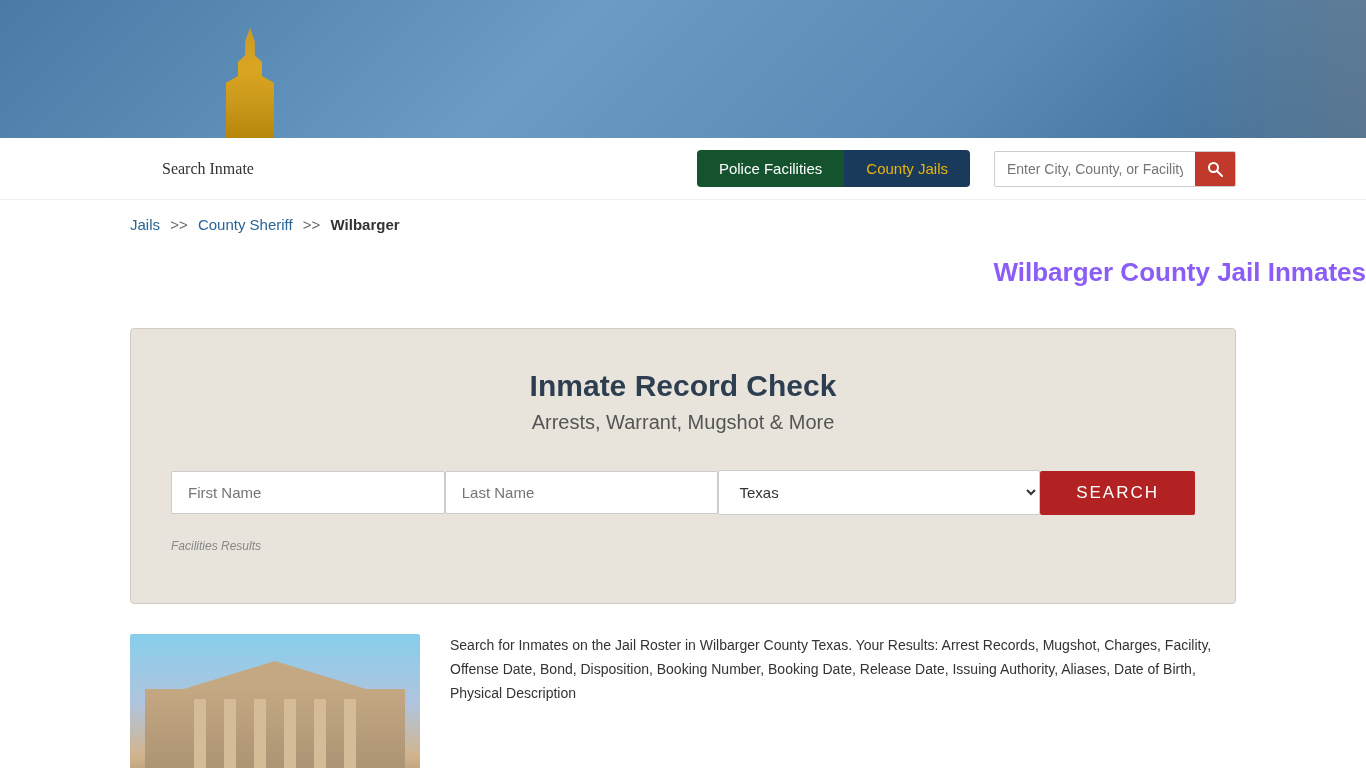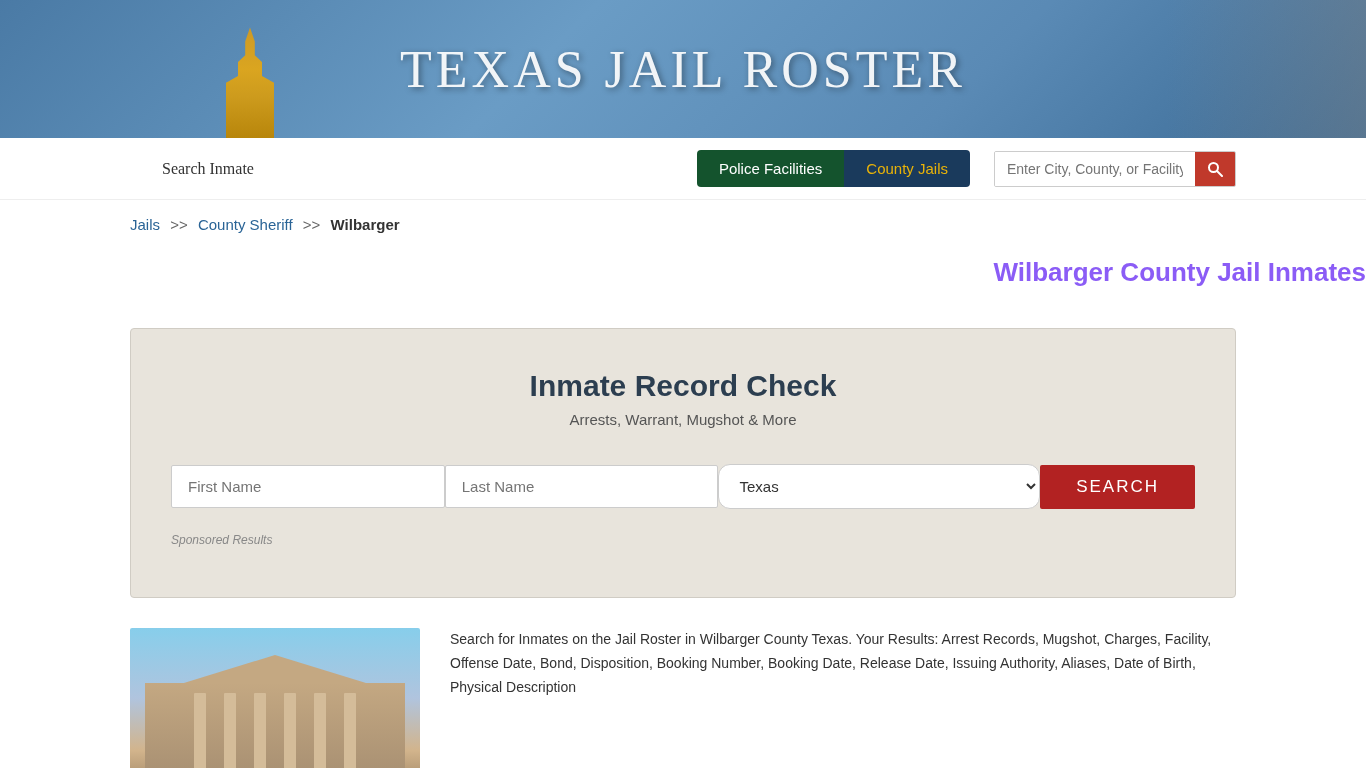--- a/index.html
+++ b/index.html
@@ -151,21 +151,21 @@
     .search-card-title {
       text-align: center;
       font-size: 30px;
       font-weight: bold;
       color: #2c3e50;
       font-family: Arial, sans-serif;
       margin-bottom: 8px;
     }
     .search-card-subtitle {
       text-align: center;
-      font-size: 15px;
+      font-size: 20px;
       color: #555;
       font-family: Arial, sans-serif;
       margin-bottom: 36px;
     }
     .search-form {
       display: flex;
       align-items: center;
     }
     .search-input {
       flex: 1;
@@ -177,21 +177,21 @@
       outline: none;
       font-family: Arial, sans-serif;
       color: #999;
     }
     .state-select {
       flex: 1.2;
       padding: 12px 16px;
       font-size: 15px;
       border: 1px solid #ccc;
       background: #fff;
-      border-radius: 12px;
+      border-radius: 2px;
       outline: none;
       font-family: Arial, sans-serif;
       color: #333;
       cursor: pointer;
     }
     .search-btn {
       background: #b22222;
       color: #fff;
       border: none;
       padding: 12px 36px;
@@ -266,21 +266,20 @@
       font-family: Arial, sans-serif;
       line-height: 1.7;
     }
   </style>
 </head>
 <body>
 
 <div class="header-banner">
   <div class="capitol-shape"></div>
   <div class="keys-shape"></div>
-  <div class="header-title">Texas Jail Roster</div>
 </div>
 
 <div class="nav-bar">
   <span class="nav-search-label">Search Inmate</span>
   <div class="nav-buttons">
     <button class="nav-btn police">Police Facilities</button>
     <button class="nav-btn county">County Jails</button>
   </div>
   <div class="nav-search-box">
     <input class="nav-search-input" type="text" placeholder="Enter City, County, or Facility" style="">
@@ -305,21 +304,21 @@
 
 <div class="search-card">
   <div class="search-card-title">Inmate Record Check</div>
   <div class="search-card-subtitle">Arrests, Warrant, Mugshot &amp; More</div>
   <div class="search-form">
     <input class="search-input" type="text" placeholder="First Name" style="">
     <input class="search-input" type="text" placeholder="Last Name" style="">
     <select class="state-select" id="state-select"><option value="Alabama">Alabama</option><option value="Alaska">Alaska</option><option value="Arizona">Arizona</option><option value="Arkansas">Arkansas</option><option value="California">California</option><option value="Colorado">Colorado</option><option value="Connecticut">Connecticut</option><option value="Delaware">Delaware</option><option value="Florida">Florida</option><option value="Georgia">Georgia</option><option value="Hawaii">Hawaii</option><option value="Idaho">Idaho</option><option value="Illinois">Illinois</option><option value="Indiana">Indiana</option><option value="Iowa">Iowa</option><option value="Kansas">Kansas</option><option value="Kentucky">Kentucky</option><option value="Louisiana">Louisiana</option><option value="Maine">Maine</option><option value="Maryland">Maryland</option><option value="Massachusetts">Massachusetts</option><option value="Michigan">Michigan</option><option value="Minnesota">Minnesota</option><option value="Mississippi">Mississippi</option><option value="Missouri">Missouri</option><option value="Montana">Montana</option><option value="Nebraska">Nebraska</option><option value="Nevada">Nevada</option><option value="New Hampshire">New Hampshire</option><option value="New Jersey">New Jersey</option><option value="New Mexico">New Mexico</option><option value="New York">New York</option><option value="North Carolina">North Carolina</option><option value="North Dakota">North Dakota</option><option value="Ohio">Ohio</option><option value="Oklahoma">Oklahoma</option><option value="Oregon">Oregon</option><option value="Pennsylvania">Pennsylvania</option><option value="Rhode Island">Rhode Island</option><option value="South Carolina">South Carolina</option><option value="South Dakota">South Dakota</option><option value="Tennessee">Tennessee</option><option value="Texas" selected="">Texas</option><option value="Utah">Utah</option><option value="Vermont">Vermont</option><option value="Virginia">Virginia</option><option value="Washington">Washington</option><option value="West Virginia">West Virginia</option><option value="Wisconsin">Wisconsin</option><option value="Wyoming">Wyoming</option></select>
     <button class="search-btn">SEARCH</button>
   </div>
-  <div class="sponsored-label">Sponsored Results</div>
+  <div class="sponsored-label">Facilities Results</div>
 </div>
 
 <div class="bottom-section">
   <div class="building-img">
     <div class="roof"></div>
     <div class="building-shape"></div>
     <div class="columns">
       <div class="column-pillar"></div>
       <div class="column-pillar"></div>
       <div class="column-pillar"></div>

